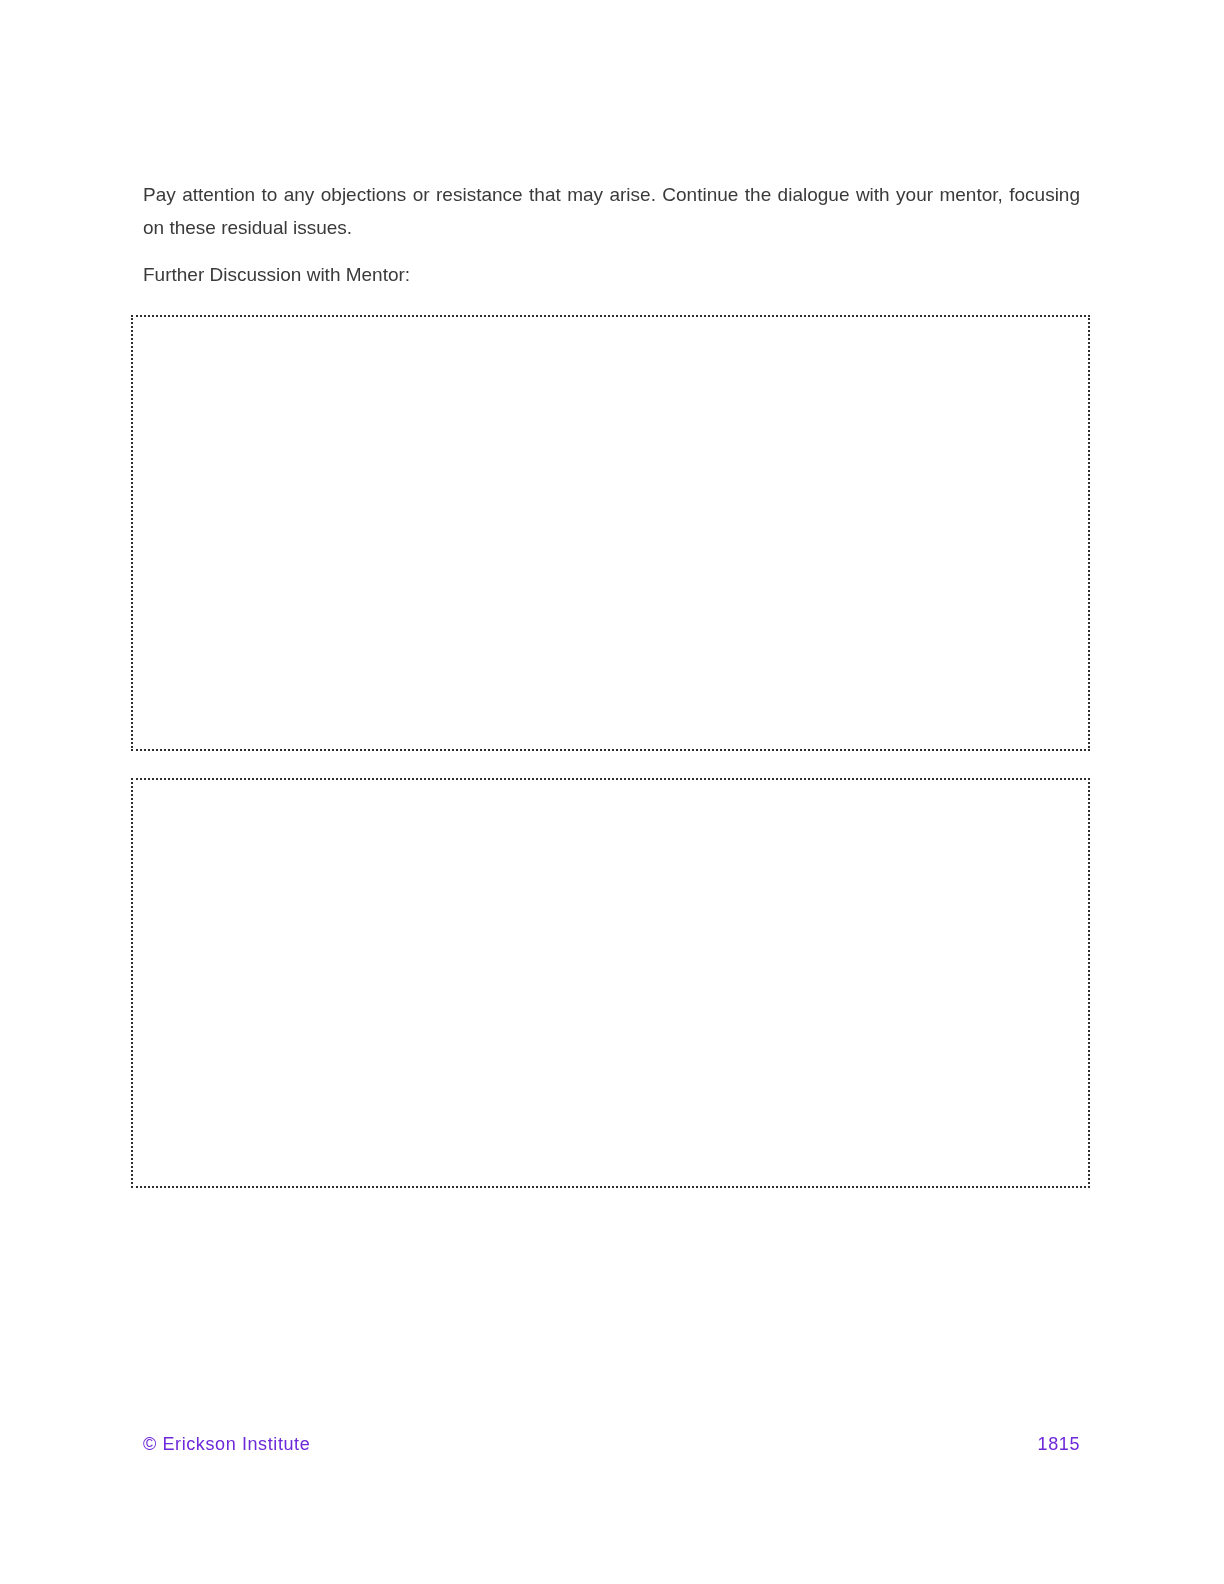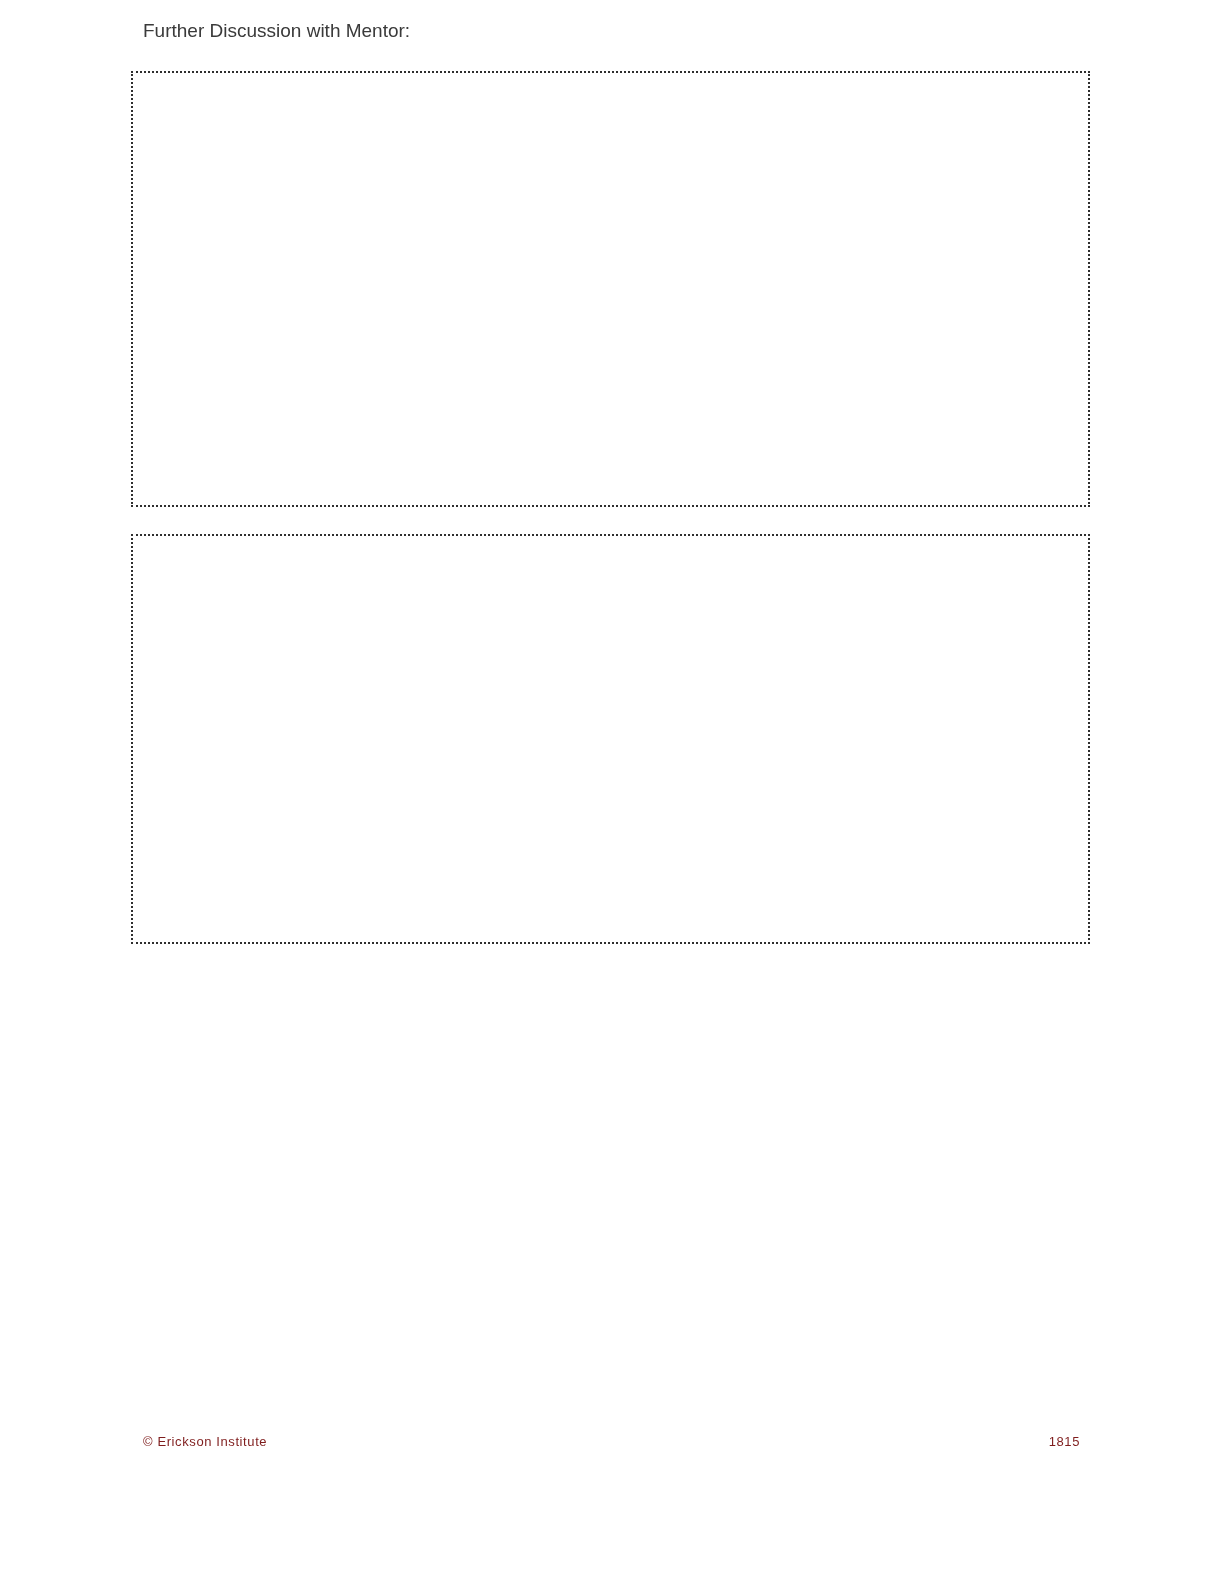--- a/index.html
+++ b/index.html
@@ -43,33 +43,34 @@
   .writing-area.area-1 { margin-top: 27px; height: 436px; }
   .writing-area.area-2 { margin-top: 27px; height: 410px; }
   .instruction.second { margin-top: 49px; }
   .footer {
     position: absolute;
     left: 143px;
     right: 144px;
     top: 1434px;
     display: flex;
     align-items: baseline;
-    font-size: 13px;
+    font-size: 18px;
     letter-spacing: 0.6px;
-    color: #7f1d1d;
+    color: #6d28d9;
   }
   .footer .foot-left   { flex: 1; text-align: left; }
   .footer .foot-center { flex: 1.4; text-align: center; }
   .footer .foot-right  { flex: 1; text-align: right; }
 </style>
 </head>
 <body>
 
 <div class="page">
 
+  <p class="instruction first">Pay attention to any objections or resistance that may arise. Continue the dialogue with your mentor, focusing on these residual issues.</p>
 
   <p class="field-label">Further Discussion with Mentor:</p>
 
   <div class="writing-area area-1"></div>
 
 
 
   <div class="writing-area area-2"></div>
 
   <div class="footer">

